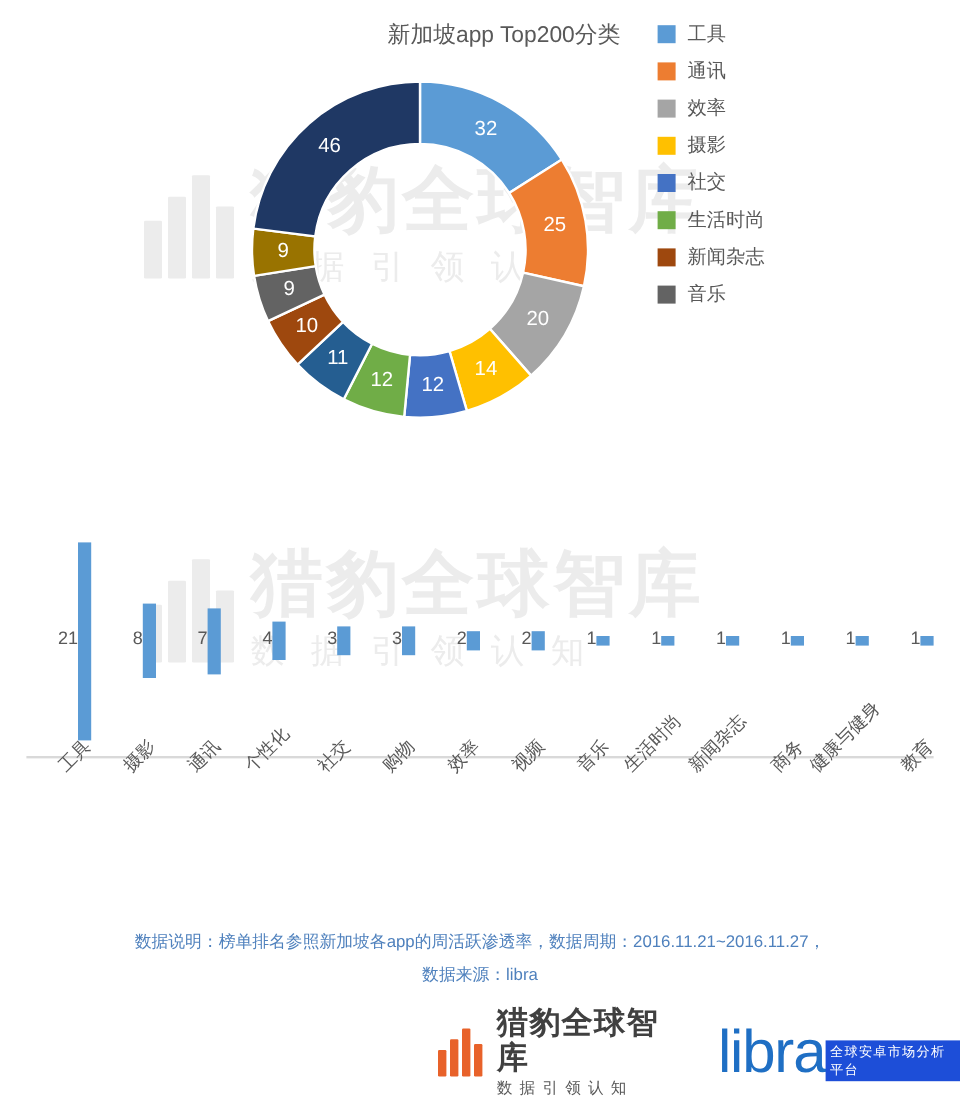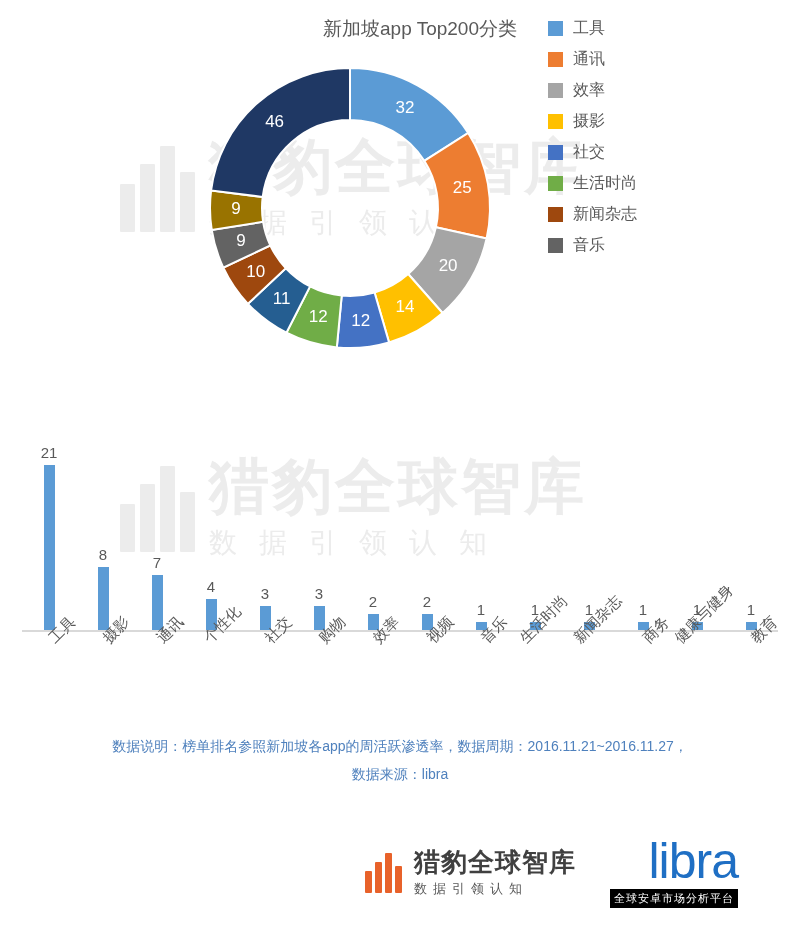--- a/index.html
+++ b/index.html
@@ -136,21 +136,21 @@
     width: 756px;
     height: 192px;
     display: flex;
     align-items: flex-end;
     justify-content: space-between;
   }
   .bar-col {
     width: 54px;
     height: 100%;
     display: flex;
-    flex-direction: column;
+    flex-direction: row;
     justify-content: flex-end;
     align-items: center;
   }
   .bar-value {
     font-size: 15px;
     color: #595959;
     margin-bottom: 4px;
   }
   .bar-rect {
     width: 11px;
@@ -183,21 +183,21 @@
     white-space: nowrap;
     transform: rotate(-45deg);
     transform-origin: left top;
     margin-left: 22px;
   }
 
   
   #footnote {
     position: absolute;
     left: 0;
-    top: 732px;
+    top: 770px;
     width: 800px;
     text-align: center;
     color: #4f81bd;
     font-size: 14px;
     line-height: 28px;
   }
 
   
   #bottom-logo {
     position: absolute;
@@ -233,32 +233,32 @@
   }
   .logo-sub {
     font-size: 13px;
     color: #595959;
     letter-spacing: 6px;
     margin-top: 3px;
   }
   #libra-block {
     margin-left: 22px;
     display: flex;
-    flex-direction: column;
+    flex-direction: row;
     align-items: flex-end;
   }
   #libra-word {
     font-size: 50px;
     color: #1f6fc4;
     font-family: "Liberation Sans", sans-serif;
     line-height: 0.95;
     letter-spacing: -1px;
   }
   #libra-tag {
-    background: #000000;
+    background: #1d4ed8;
     color: #ffffff;
     font-size: 11px;
     padding: 2px 4px;
     letter-spacing: 1px;
     margin-top: 3px;
   }
 </style>
 </head>
 <body>
 

